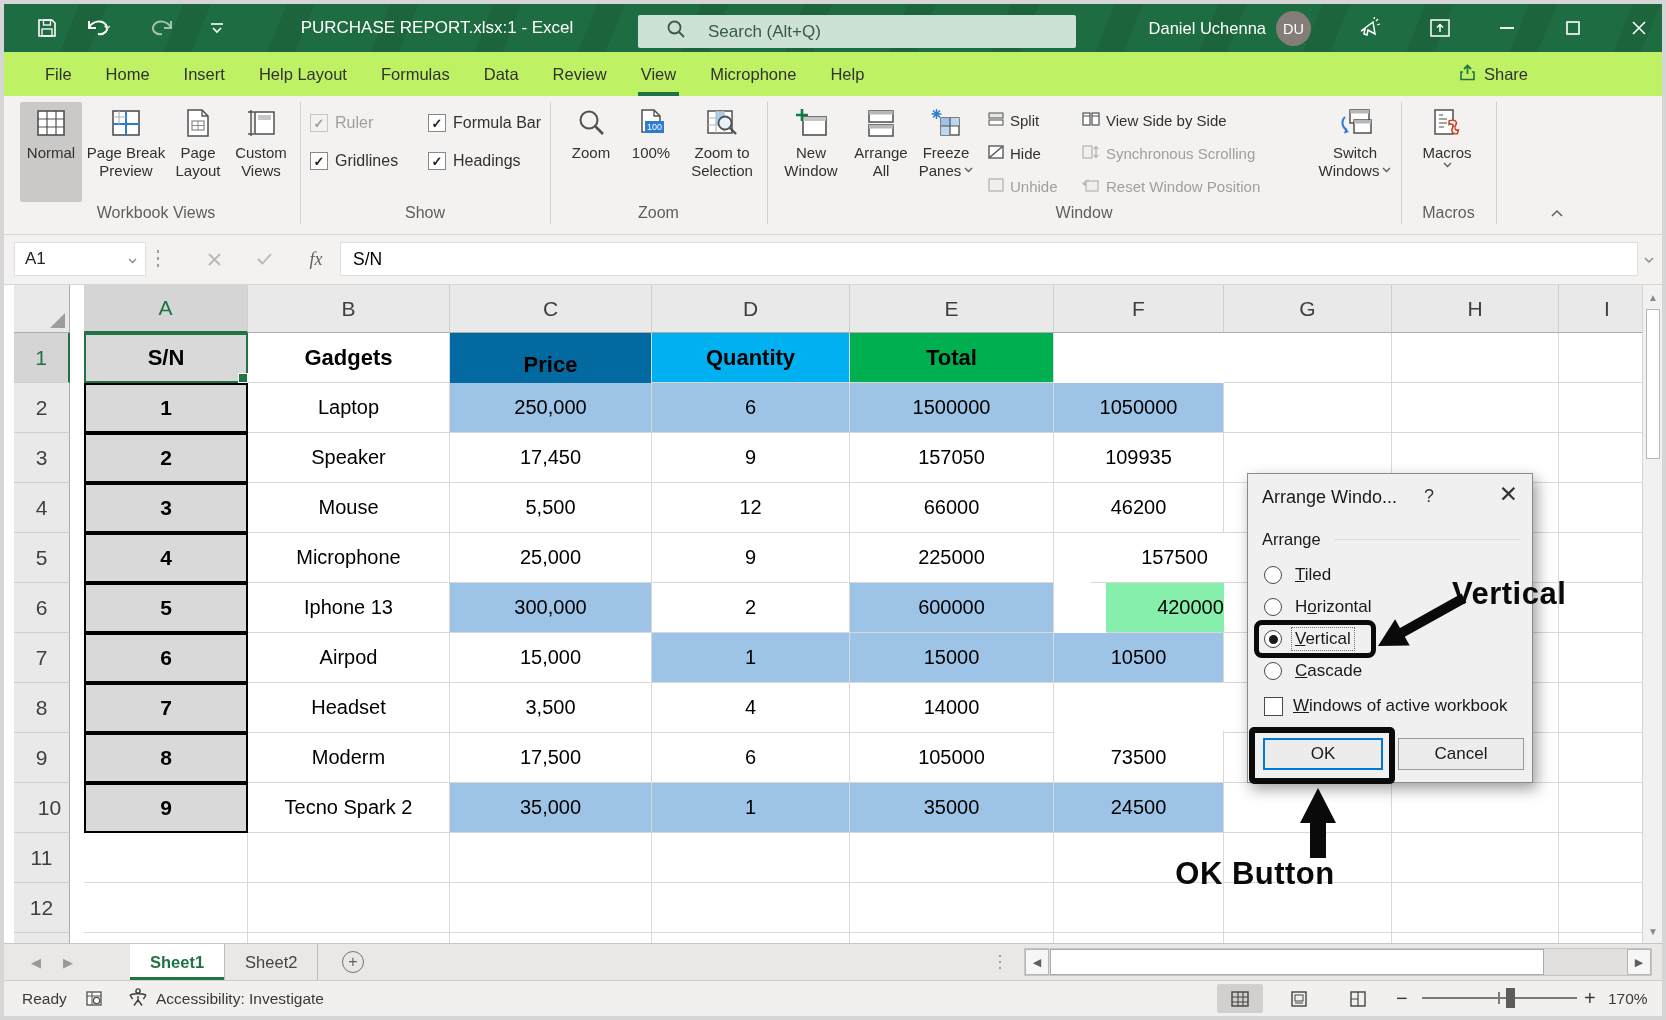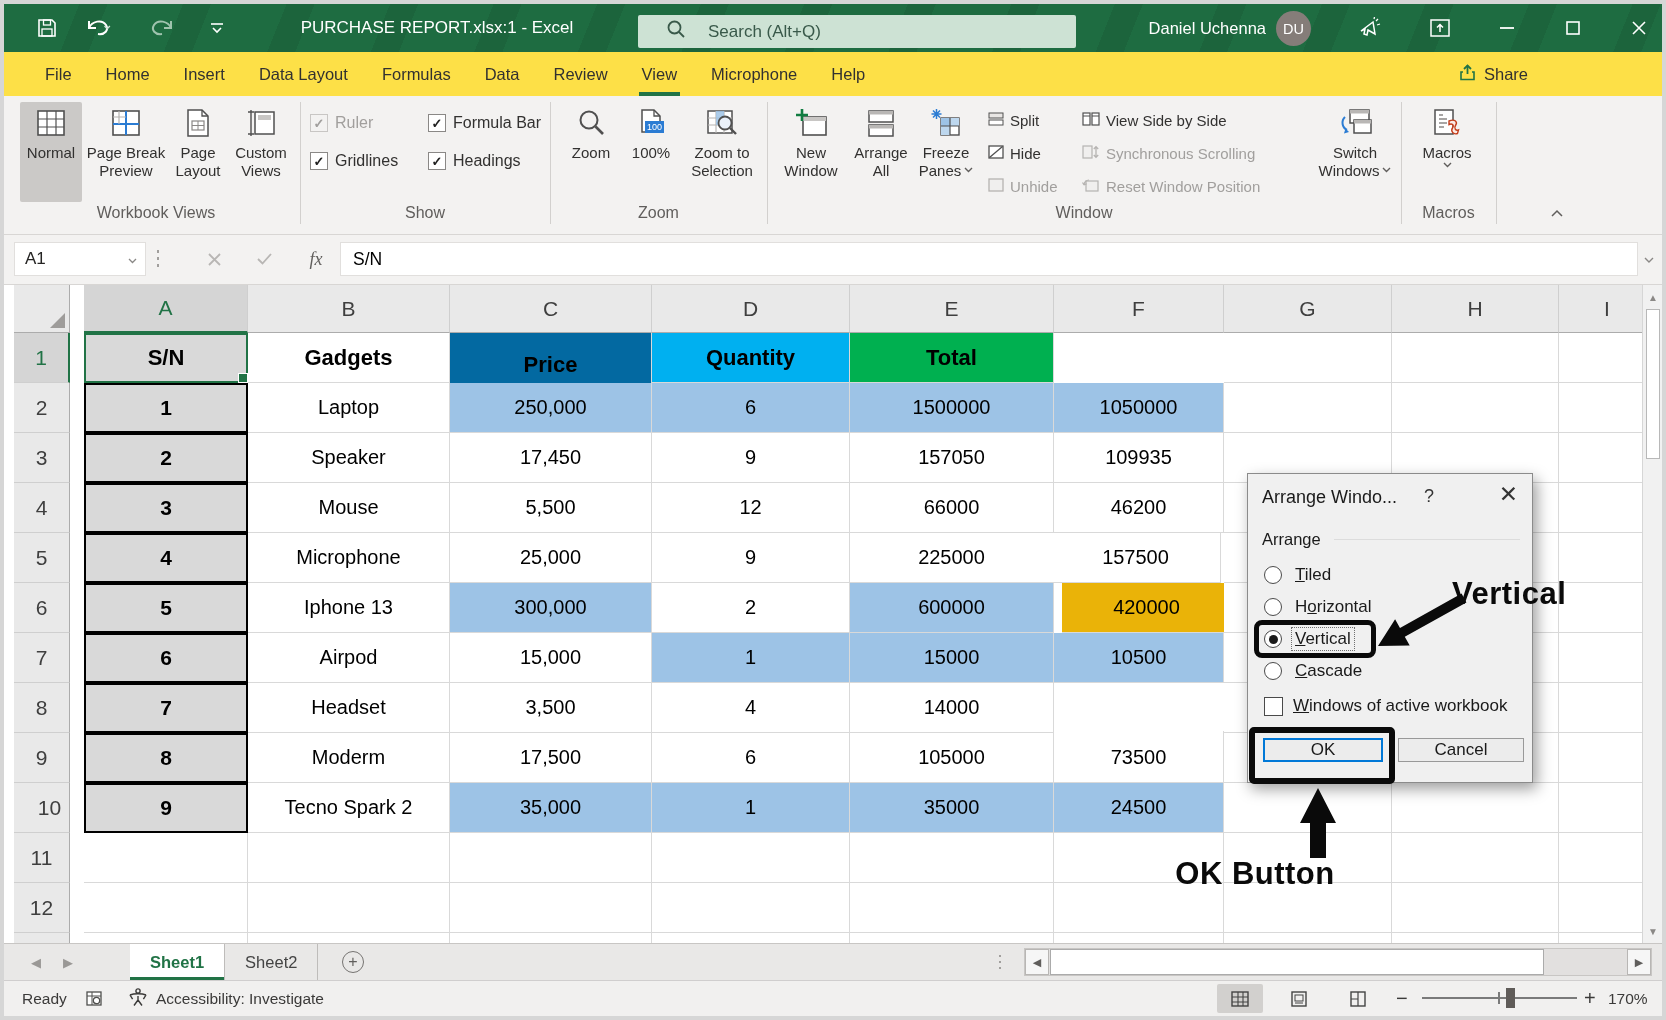--- a/index.html
+++ b/index.html
@@ -15,21 +15,21 @@
   #tb-title{position:absolute;left:268px;top:0;width:330px;height:48px;display:flex;align-items:center;justify-content:center;
     font-size:17px;color:#fff;white-space:nowrap;}
   #searchbox{position:absolute;left:634px;top:11px;width:438px;height:33px;background:#CDE2D4;border-radius:2px;
     display:flex;align-items:center;color:#39594A;font-size:17px;}
   #searchbox .mag{margin-left:28px;margin-right:22px;}
   #username{position:absolute;left:1098px;top:0;width:164px;height:48px;display:flex;align-items:center;justify-content:flex-end;font-size:16.5px;}
   #avatar{position:absolute;left:1272px;top:7px;width:35px;height:35px;border-radius:50%;background:#857D79;color:#fff;
     display:flex;align-items:center;justify-content:center;font-size:14.5px;}
   .winctl{position:absolute;top:0;width:34px;height:48px;display:flex;align-items:center;justify-content:center;font-size:22px;color:#fff;}
   
-  #tabrow{left:4px;top:52px;width:1658px;height:44px;background:#fde047;display:flex;align-items:stretch;padding-left:24px;box-sizing:border-box;}
+  #tabrow{left:4px;top:52px;width:1658px;height:44px;background:#bef264;display:flex;align-items:stretch;padding-left:24px;box-sizing:border-box;}
   .rtab{padding:0 17px;display:flex;align-items:center;font-size:16.5px;color:#323130;position:relative;cursor:default;}
   .rtab.active::after{content:"";position:absolute;left:14px;right:14px;bottom:0;height:4px;background:#217346;}
   #share{position:absolute;left:1458px;top:58px;width:86px;height:32px;display:flex;align-items:center;gap:7px;font-size:16.5px;color:#323130;}
   
   #ribbon{left:4px;top:96px;width:1658px;height:139px;background:#F3F2F1;border-bottom:1px solid #D8D6D4;box-sizing:border-box;}
   .gdiv{position:absolute;top:6px;height:122px;width:1px;background:#D2D0CE;}
   .glabel{position:absolute;top:108px;height:22px;font-size:16px;color:#605E5C;text-align:center;}
   .bigbtn{position:absolute;top:6px;height:100px;display:flex;flex-direction:column;align-items:center;border-radius:2px;}
   .bigbtn .bicon{height:42px;display:flex;align-items:center;justify-content:center;}
   .blab{font-size:15px;line-height:17.5px;color:#323130;text-align:center;white-space:nowrap;display:flex;align-items:center;gap:3px;justify-content:center;}
@@ -109,21 +109,21 @@
   #dlg-groupline{position:absolute;left:86px;right:12px;top:65px;height:1px;background:#DCDCDC;}
   #radio-list{position:absolute;left:16px;top:85px;}
   .radio-row{height:32px;display:flex;align-items:center;}
   .rcirc{width:18px;height:18px;border:1px solid #4A4A4A;border-radius:50%;background:#fff;box-sizing:border-box;position:relative;}
   .rcirc.on::after{content:"";position:absolute;left:3.5px;top:3.5px;width:9px;height:9px;border-radius:50%;background:#1A1A1A;}
   .rlab{margin-left:10px;font-size:17px;color:#1A1A1A;padding:1px 3px;}
   .rlab.focus{outline:1px dotted #707070;}
   #dlg-checkrow{position:absolute;left:16px;top:216px;height:32px;display:flex;align-items:center;}
   #dlg-checkbox{width:19px;height:19px;border:1px solid #4A4A4A;background:#fff;box-sizing:border-box;}
   #dlg-checklabel{margin-left:10px;font-size:17px;color:#1A1A1A;}
-  .dlgbtn{position:absolute;top:264px;height:24px;display:flex;align-items:center;justify-content:center;font-size:17px;color:#1A1A1A;box-sizing:border-box;}
+  .dlgbtn{position:absolute;top:264px;height:32px;display:flex;align-items:center;justify-content:center;font-size:17px;color:#1A1A1A;box-sizing:border-box;}
   #ok-btn{left:15px;width:120px;background:#ECECEC;border:2px solid #0078D7;}
   #cancel-btn{left:150px;width:126px;background:#ECECEC;border:1px solid #999;}
   
   #ann-vert-box{left:1254px;top:620px;width:122px;height:38px;border:5px solid #0A0A0A;border-radius:8px;z-index:60;box-sizing:border-box;}
   #ann-ok-box{left:1249px;top:727px;width:146px;height:57px;border:6px solid #0A0A0A;border-radius:5px;z-index:60;box-sizing:border-box;}
   .ann-text{position:absolute;z-index:60;font-size:31px;font-weight:800;color:#0A0A0A;letter-spacing:.5px;}
   #ann-vert-text{left:1452px;top:576px;}
   #ann-ok-text{left:1160px;top:856px;width:190px;text-align:center;}
   #ann-svg{position:absolute;left:0;top:0;z-index:60;pointer-events:none;}
   u{text-decoration:underline;}
@@ -196,21 +196,21 @@
       <svg width="14" height="14">
         <path d="M1 1 L13 13 M13 1 L1 13" stroke="#fff" stroke-width="1.6"></path>
       </svg>
     </div>
 </div>
 
 <div class="abs" id="tabrow">
     <div class="rtab">File</div>
     <div class="rtab">Home</div>
     <div class="rtab">Insert</div>
-    <div class="rtab">Data Layout</div>
+    <div class="rtab">Help Layout</div>
     <div class="rtab">Formulas</div>
     <div class="rtab">Data</div>
     <div class="rtab">Review</div>
     <div class="rtab active">View</div>
     <div class="rtab">Microphone</div>
     <div class="rtab">Help</div>
   </div>
 <div class="abs" id="share">
   <span>
     <svg width="19" height="18" viewBox="0 0 19 18">
@@ -539,31 +539,31 @@
     <div class="cell" style="left: 1040px; width: 170px; top: 198px; height: 50px;">46200</div>
     <div class="cell" style="left: 1210px; width: 168px; top: 198px; height: 50px;"></div>
     <div class="cell" style="left: 1378px; width: 167px; top: 198px; height: 50px;"></div>
     <div class="cell" style="left: 1545px; width: 97px; top: 198px; height: 50px;"></div>
     <div class="rowhdr" style="top: 248px; height: 50px;">5</div>
     <div class="cell acol" style="left: 70px; width: 164px; top: 248px; height: 50px;">4</div>
     <div class="cell" style="left: 234px; width: 202px; top: 248px; height: 50px;">Microphone</div>
     <div class="cell" style="left: 436px; width: 202px; top: 248px; height: 50px;">25,000</div>
     <div class="cell" style="left: 638px; width: 198px; top: 248px; height: 50px;">9</div>
     <div class="cell" style="left: 836px; width: 204px; top: 248px; height: 50px;">225000</div>
-    <div class="cell" style="left: 1037px; width: 170px; top: 248px; height: 50px;">157500</div>
+    <div class="cell" style="left: 1076px; width: 170px; top: 248px; height: 50px;">157500</div>
     <div class="cell" style="left: 1210px; width: 168px; top: 248px; height: 50px;"></div>
     <div class="cell" style="left: 1378px; width: 167px; top: 248px; height: 50px;"></div>
     <div class="cell" style="left: 1545px; width: 97px; top: 248px; height: 50px;"></div>
     <div class="rowhdr" style="top: 298px; height: 50px;">6</div>
     <div class="cell acol" style="left: 70px; width: 164px; top: 298px; height: 50px;">5</div>
     <div class="cell" style="left: 234px; width: 202px; top: 298px; height: 50px;">Iphone 13</div>
     <div class="cell" style="left: 436px; width: 202px; top: 298px; height: 50px; background: rgb(157, 195, 230);">300,000</div>
     <div class="cell" style="left: 638px; width: 198px; top: 298px; height: 50px;">2</div>
     <div class="cell" style="left: 836px; width: 204px; top: 298px; height: 50px; background: rgb(157, 195, 230);">600000</div>
-    <div class="cell" style="left: 1048px; width: 170px; top: 298px; height: 50px; background: #eab308;">420000</div>
+    <div class="cell" style="left: 1092px; width: 170px; top: 298px; height: 50px; background: #86efac;">420000</div>
     <div class="cell" style="left: 1210px; width: 168px; top: 298px; height: 50px;"></div>
     <div class="cell" style="left: 1378px; width: 167px; top: 298px; height: 50px;"></div>
     <div class="cell" style="left: 1545px; width: 97px; top: 298px; height: 50px;"></div>
     <div class="rowhdr" style="top: 348px; height: 50px;">7</div>
     <div class="cell acol" style="left: 70px; width: 164px; top: 348px; height: 50px;">6</div>
     <div class="cell" style="left: 234px; width: 202px; top: 348px; height: 50px;">Airpod</div>
     <div class="cell" style="left: 436px; width: 202px; top: 348px; height: 50px;">15,000</div>
     <div class="cell" style="left: 638px; width: 198px; top: 348px; height: 50px; background: rgb(157, 195, 230);">1</div>
     <div class="cell" style="left: 836px; width: 204px; top: 348px; height: 50px; background: rgb(157, 195, 230);">15000</div>
     <div class="cell" style="left: 1040px; width: 170px; top: 348px; height: 50px; background: rgb(157, 195, 230);">10500</div>

